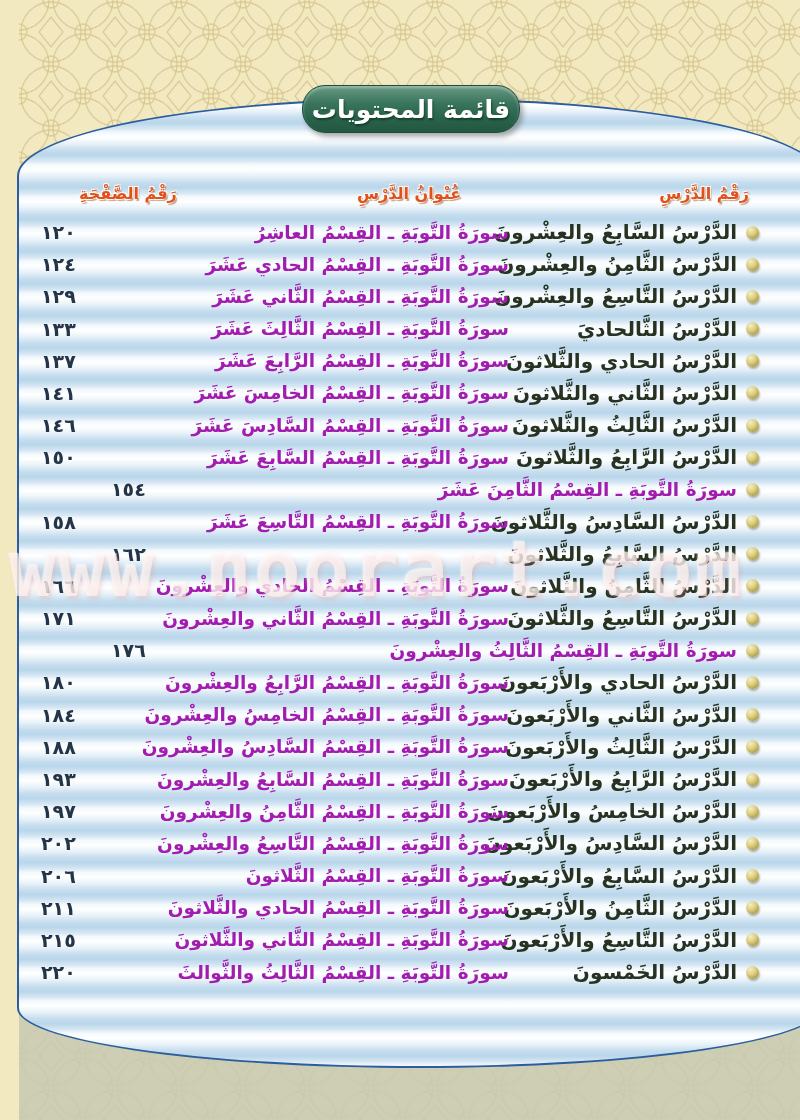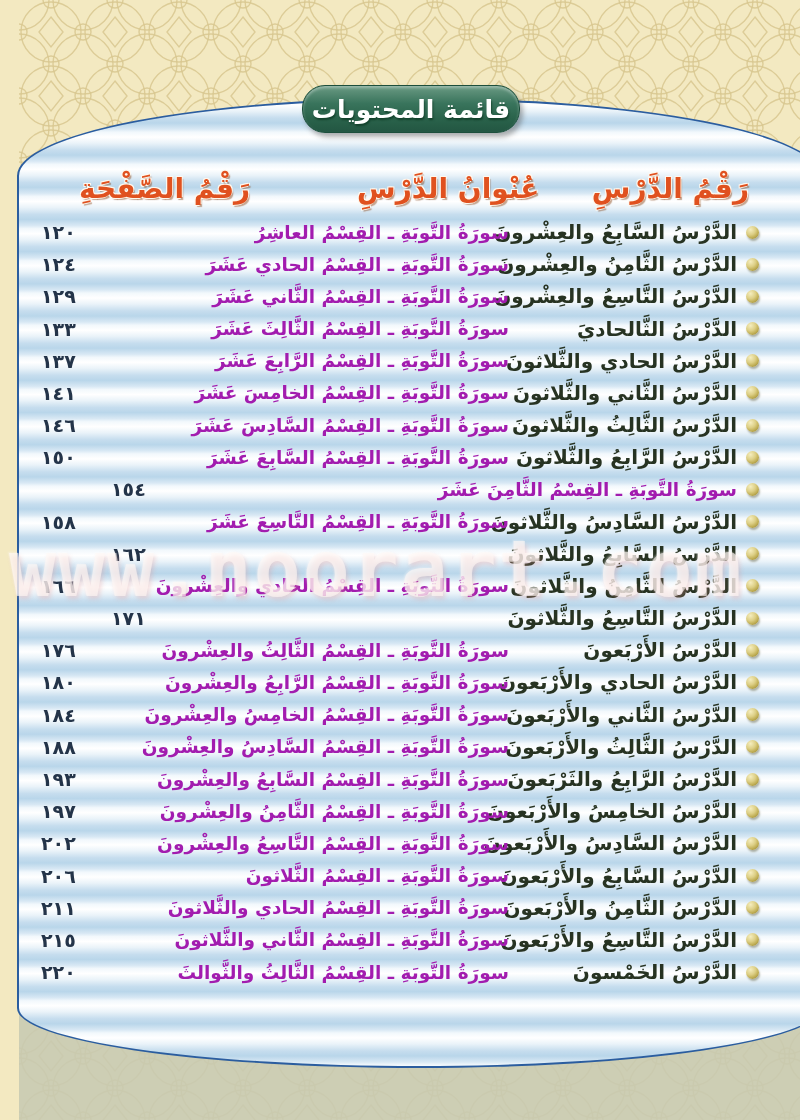--- a/index.html
+++ b/index.html
@@ -33,22 +33,22 @@
     box-shadow:3px 4px 5px rgba(80,80,80,.45), inset 0 2px 3px rgba(255,255,255,.35);
     display:flex;align-items:center;justify-content:center;
   }
   .banner span{
     color:#ffffff;font-size:25px;font-weight:bold;line-height:1;
     text-shadow:1px 2px 2px rgba(0,40,20,.55);
   }
 
   
   .hdr{
-    position:absolute;top:172px;z-index:2;white-space:nowrap;
-    color:#e0511f;font-size:28px;font-weight:bold;
+    position:absolute;top:184px;z-index:2;white-space:nowrap;
+    color:#e0511f;font-size:16px;font-weight:bold;
     text-shadow:-1px -1px 0 #fff8ee, 1px -1px 0 #fff8ee, -1px 1px 0 #fff8ee,
                  1.5px 2px 1px rgba(130,60,10,.45);
   }
   .hdr-lesson{right:70px;}
   .hdr-title{left:338px;}
   .hdr-page{left:60px;}
 
   
   .rows{
     position:absolute;left:0;right:0;top:216px;height:772px;z-index:2;
@@ -201,26 +201,26 @@
     <div class="row">
       <span class="bullet"></span>
       <span class="cell-lesson">الدَّرْسُ الثَّامِنُ والثَّلاثونَ</span>
       <span class="cell-title">سورَةُ التَّوبَةِ ـ القِسْمُ الحادي والعِشْرونَ</span>
       <span class="cell-page">١٦٦</span>
     </div>
 
     <div class="row">
       <span class="bullet"></span>
       <span class="cell-lesson">الدَّرْسُ التَّاسِعُ والثَّلاثونَ</span>
+      <span class="cell-title">سورَةُ التَّوبَةِ ـ القِسْمُ الثَّاني والعِشْرونَ</span>
       <span class="cell-page">١٧١</span>
     </div>
 
     <div class="row">
       <span class="bullet"></span>
-      <span class="cell-lesson">الدَّرْسُ الأَرْبَعونَ</span>
       <span class="cell-title">سورَةُ التَّوبَةِ ـ القِسْمُ الثَّالِثُ والعِشْرونَ</span>
       <span class="cell-page">١٧٦</span>
     </div>
 
     <div class="row">
       <span class="bullet"></span>
       <span class="cell-lesson">الدَّرْسُ الحادي والأَرْبَعونَ</span>
       <span class="cell-title">سورَةُ التَّوبَةِ ـ القِسْمُ الرَّابِعُ والعِشْرونَ</span>
       <span class="cell-page">١٨٠</span>
     </div>
@@ -234,21 +234,21 @@
 
     <div class="row">
       <span class="bullet"></span>
       <span class="cell-lesson">الدَّرْسُ الثَّالِثُ والأَرْبَعونَ</span>
       <span class="cell-title">سورَةُ التَّوبَةِ ـ القِسْمُ السَّادِسُ والعِشْرونَ</span>
       <span class="cell-page">١٨٨</span>
     </div>
 
     <div class="row">
       <span class="bullet"></span>
-      <span class="cell-lesson">الدَّرْسُ الرَّابِعُ والثَرْبَعونَ</span>
+      <span class="cell-lesson">الدَّرْسُ الرَّابِعُ والأَرْبَعونَ</span>
       <span class="cell-title">سورَةُ التَّوبَةِ ـ القِسْمُ السَّابِعُ والعِشْرونَ</span>
       <span class="cell-page">١٩٣</span>
     </div>
 
     <div class="row">
       <span class="bullet"></span>
       <span class="cell-lesson">الدَّرْسُ الخامِسُ والأَرْبَعونَ</span>
       <span class="cell-title">سورَةُ التَّوبَةِ ـ القِسْمُ الثَّامِنُ والعِشْرونَ</span>
       <span class="cell-page">١٩٧</span>
     </div>

